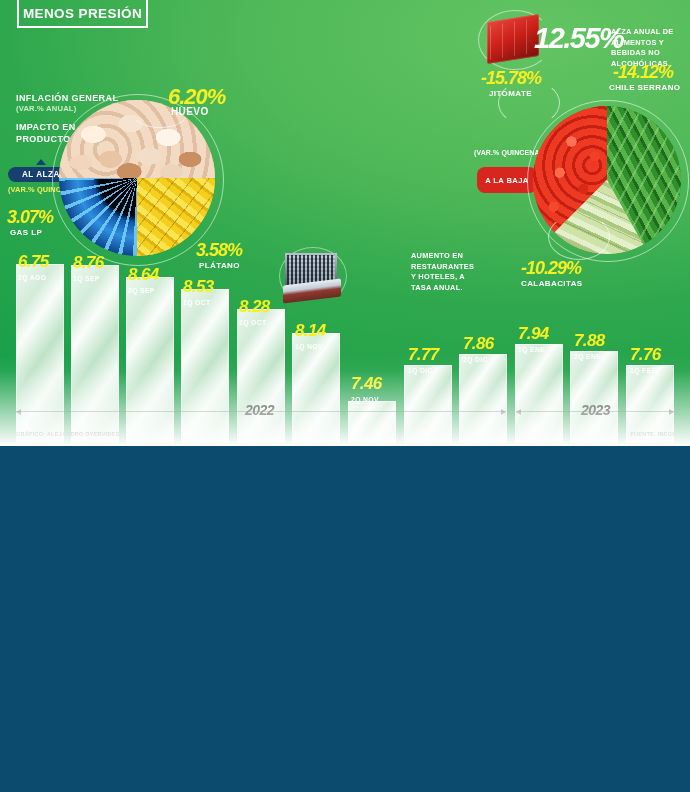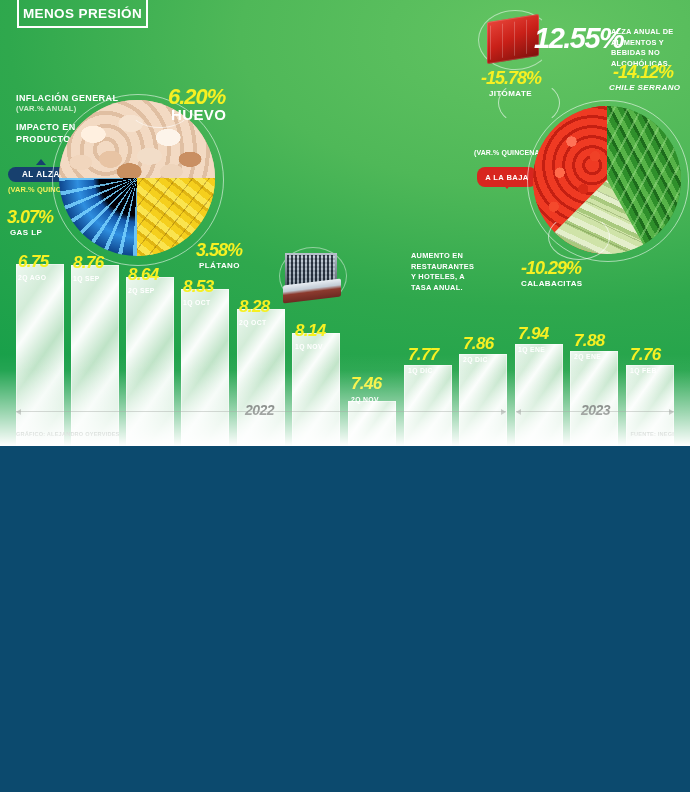--- a/index.html
+++ b/index.html
@@ -29,21 +29,21 @@
          letter-spacing:.4px;line-height:1.28;}
 
   
   .tri-up{position:absolute;left:36px;top:159px;width:0;height:0;
         border-left:5px solid transparent;border-right:5px solid transparent;border-bottom:6px solid #17406e;}
   .badge-up{position:absolute;left:8px;top:167px;width:66px;height:15px;border-radius:8px;background:#17406e;
         display:flex;align-items:center;justify-content:center;}
   .badge-up span{font-size:8.2px;font-weight:bold;color:#ffffff;letter-spacing:.5px;}
   .var-q1{position:absolute;left:8px;top:185px;color:#f2ef5a;font-size:7.4px;font-weight:bold;letter-spacing:.1px;}
 
-  .badge-dn{position:absolute;left:477px;top:167px;width:60px;height:20px;border-radius:8px;background:#d8261f;
+  .badge-dn{position:absolute;left:477px;top:167px;width:60px;height:26px;border-radius:8px;background:#d8261f;
         display:flex;align-items:center;justify-content:center;}
   .badge-dn span{font-size:7.6px;font-weight:bold;color:#ffffff;letter-spacing:.4px;}
   .tri-dn{position:absolute;left:502px;top:183px;width:0;height:0;
         border-left:5px solid transparent;border-right:5px solid transparent;border-top:6px solid #d8261f;}
   .var-q2{position:absolute;left:474px;top:149px;color:#ffffff;font-size:7px;font-weight:bold;letter-spacing:.1px;}
 
   
   .pie{position:absolute;border-radius:50%;overflow:hidden;}
   .ring{position:absolute;border-radius:50%;border:1px solid rgba(255,255,255,.55);}
   .slice{position:absolute;left:0;top:0;width:100%;height:100%;}
@@ -178,21 +178,21 @@
 
     <div class="ring" style="left:52px;top:94px;width:170px;height:170px;"></div>
     <div class="pie" style="left:59px;top:100px;width:156px;height:156px;">
       <div class="slice egg"></div>
       <div class="slice gas"></div>
       <div class="slice ban"></div>
     </div>
 
     <div class="leader" style="left:128px;top:86px;width:62px;height:40px;border-left-color:transparent;"></div>
     <div class="big" style="left:168px;top:84px;font-size:22px;">6.20%</div>
-    <div class="cap" style="left:171px;top:106px;font-size:15px;">HUEVO</div>
+    <div class="cap" style="left:171px;top:106px;font-size:10px;">HUEVO</div>
 
     <div class="big" style="left:7px;top:207px;font-size:18px;">3.07%</div>
     <div class="cap" style="left:10px;top:228px;font-size:8px;">GAS LP</div>
 
     <div class="leader" style="left:186px;top:200px;width:38px;height:50px;border-left-color:transparent;border-bottom-color:transparent;"></div>
     <div class="big" style="left:196px;top:240px;font-size:18px;">3.58%</div>
     <div class="cap" style="left:199px;top:261px;font-size:8px;">PLÁTANO</div>
 
     <div class="meat-ring"></div>
     <div class="meat"></div>
@@ -211,21 +211,21 @@
       <div class="slice chi"></div>
       <div class="slice cal"></div>
     </div>
 
     <div class="leader" style="left:498px;top:80px;width:60px;height:44px;border-right-color:rgba(255,255,255,.6);border-bottom-color:transparent;"></div>
     <div class="big" style="left:481px;top:68px;font-size:18px;">-15.78%</div>
     <div class="cap" style="left:489px;top:89px;font-size:8px;">JITOMATE</div>
 
     <div class="leader" style="left:617px;top:74px;width:56px;height:50px;border-left-color:transparent;border-bottom-color:transparent;"></div>
     <div class="big" style="left:613px;top:62px;font-size:18px;">-14.12%</div>
-    <div class="cap" style="left:609px;top:83px;font-size:8px;font-style:italic;">CHILE SERRANO</div>
+    <div class="cap" style="left:609px;top:83px;font-size:8px;">CHILE SERRANO</div>
 
     <div class="leader" style="left:548px;top:214px;width:60px;height:44px;border-top-color:transparent;border-right-color:rgba(255,255,255,.6);"></div>
     <div class="big" style="left:521px;top:258px;font-size:18px;">-10.29%</div>
     <div class="cap" style="left:521px;top:279px;font-size:8px;">CALABACITAS</div>
 
     <div class="bldg-ring"></div>
     <div class="bldg"></div>
     <div class="bed"></div>
     <div class="herotxt" style="left:411px;top:251px;width:70px;">AUMENTO EN RESTAURANTES Y HOTELES, A TASA ANUAL.</div>
 

